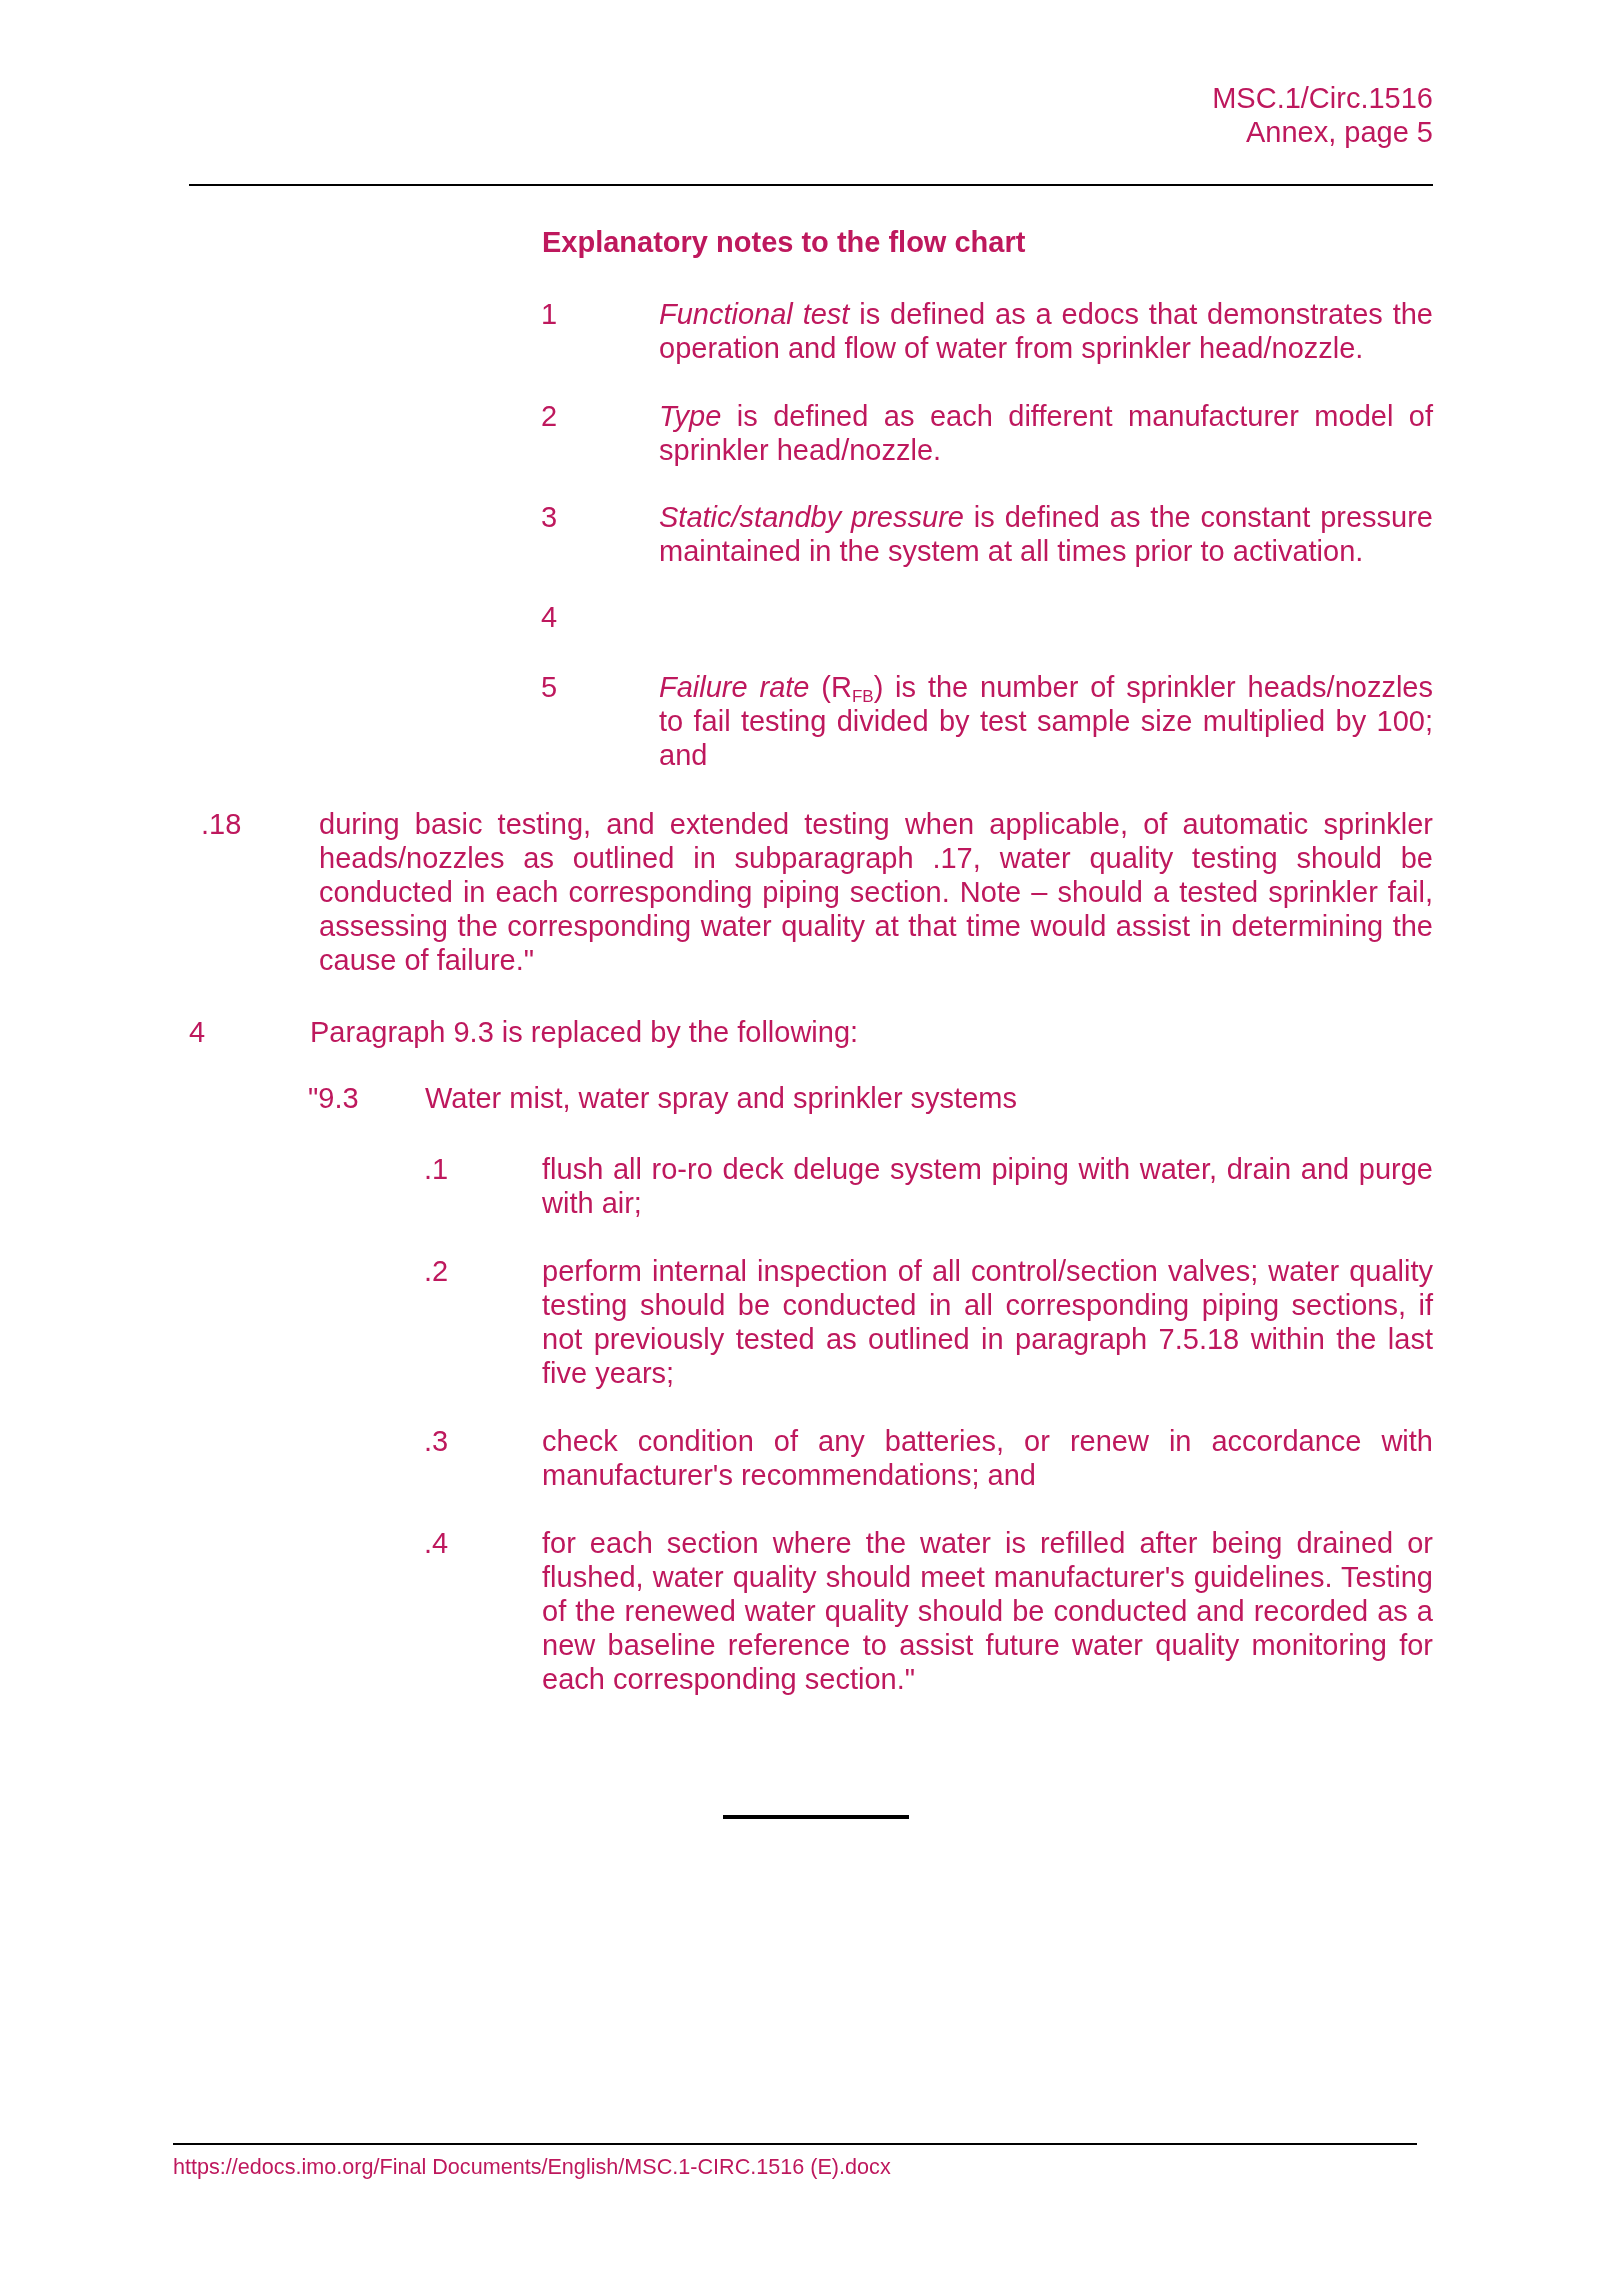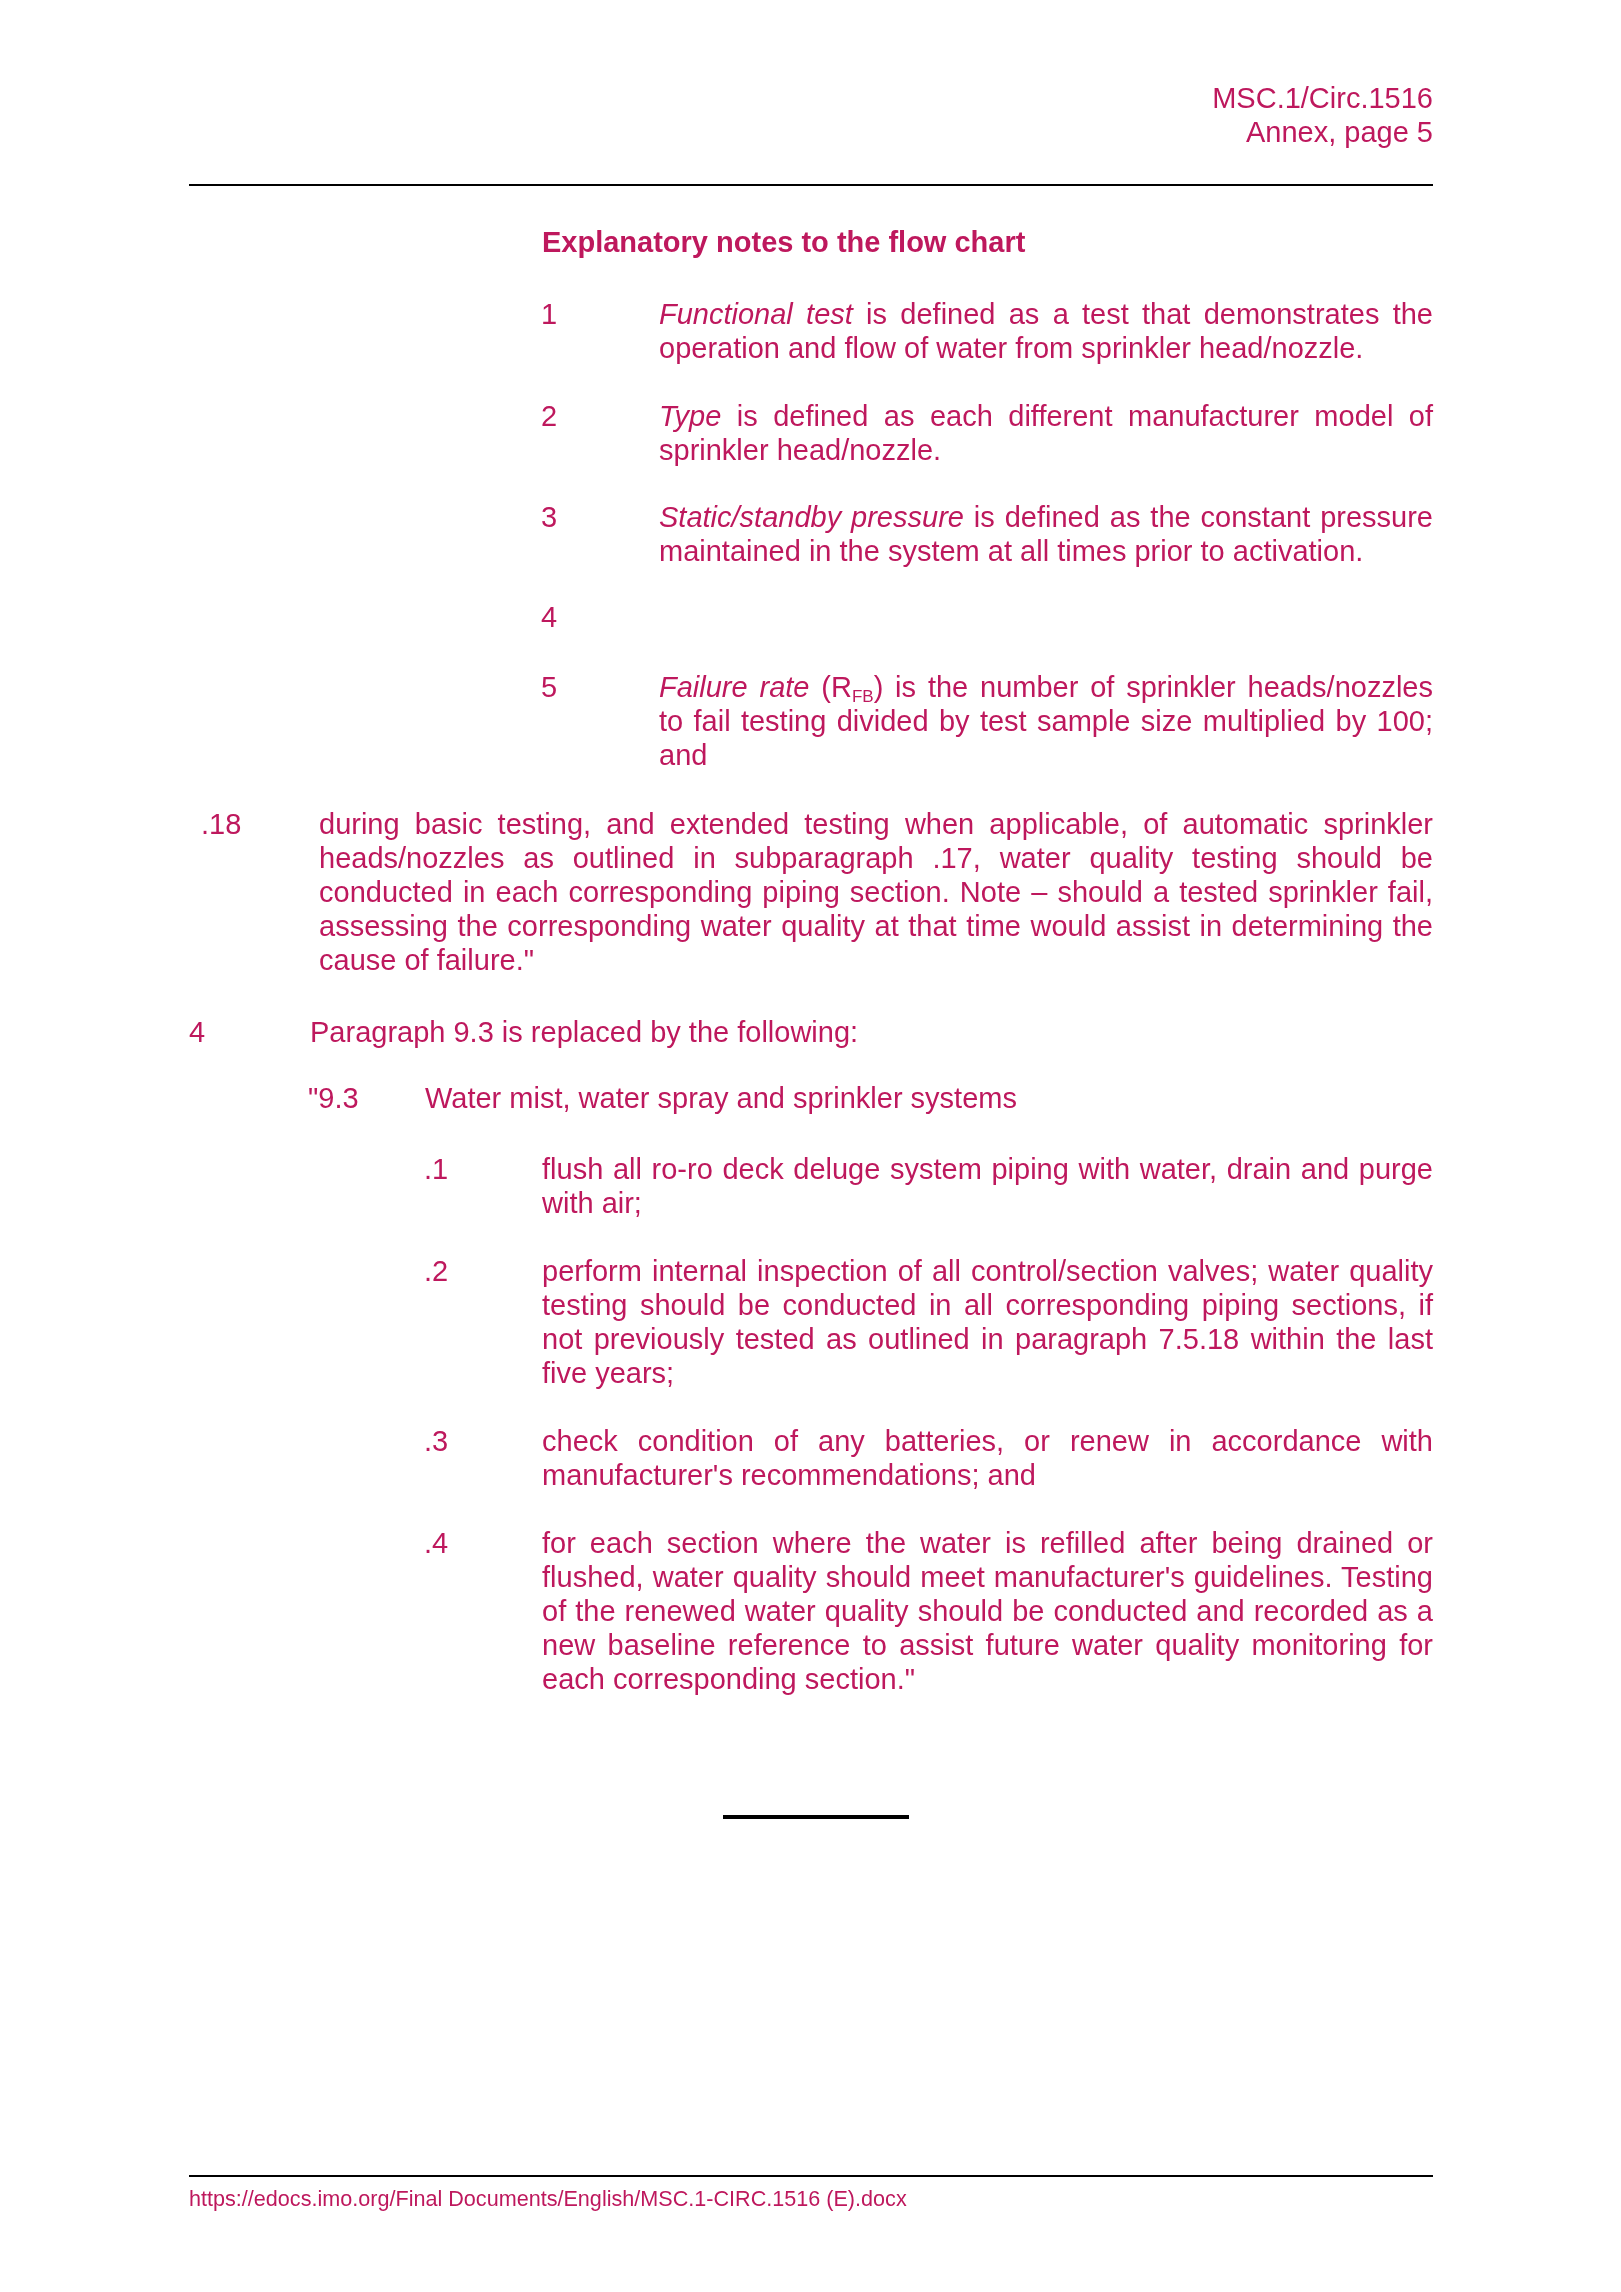--- a/index.html
+++ b/index.html
@@ -61,24 +61,23 @@
 
   .end-divider {
     margin: 119px 0 0 534px;
     width: 186px;
     border: 0;
     border-top: 4.9px solid #000;
   }
 
   .doc-footer {
     position: absolute;
-    left: 189px;
+    left: 173px;
     top: 2143px;
     width: 1244px;
-    margin-top: 32px;
   }
   .footer-rule { border: 0; border-top: 2.9px solid #000; margin: 0; width: 100%; }
   .footer-text {
     margin-top: 8.8px;
     font-size: 21.6px;
     line-height: 25.5px;
     text-align: left;
   }
 </style>
 </head>
@@ -91,21 +90,21 @@
       <div>MSC.1/Circ.1516</div>
       <div>Annex, page 5</div>
     </div>
 
     <hr class="header-rule">
 
     <div class="doc-title">Explanatory notes to the flow chart</div>
 
     <div class="row note-row mt-n1">
       <div class="num">1</div>
-      <div class="txt"><span class="it">Functional test</span><span> is defined as a test that demonstrates the operation and flow of water from sprinkler head/nozzle.</span><span class="sub"></span><span></span></div>
+      <div class="txt"><span class="it">Functional test</span><span> is defined as a edocs that demonstrates the operation and flow of water from sprinkler head/nozzle.</span><span class="sub"></span><span></span></div>
     </div>
 
     <div class="row note-row mt-n2">
       <div class="num">2</div>
       <div class="txt"><span class="it">Type</span><span> is defined as each different manufacturer model of sprinkler head/nozzle.</span><span class="sub"></span><span></span></div>
     </div>
 
     <div class="row note-row mt-n3">
       <div class="num">3</div>
       <div class="txt"><span class="it">Static/standby pressure</span><span> is defined as the constant pressure maintained in the system at all times prior to activation.</span><span class="sub"></span><span></span></div>

